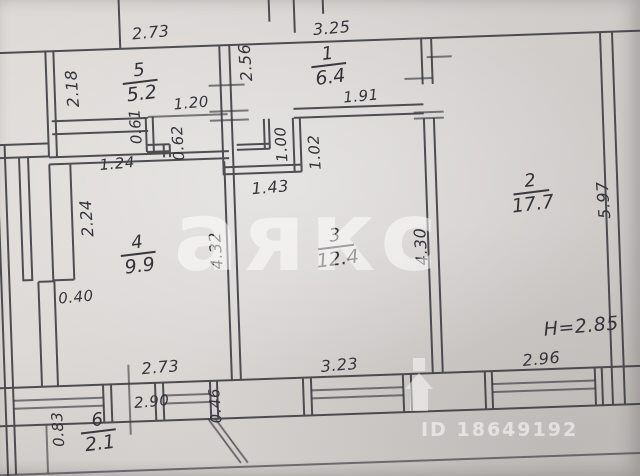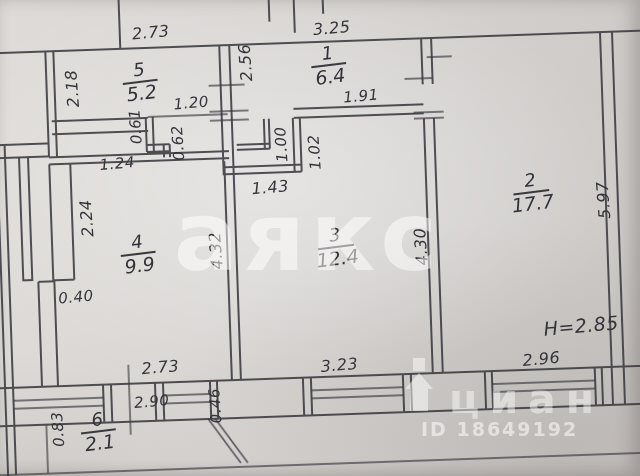--- a/index.html
+++ b/index.html
@@ -162,15 +162,14 @@
     <span class="dim v" style="left:605px;top:210px">5.97</span>
     <span class="dim v small" style="left:210px;top:402px">0.46</span>
     <span class="dim v small" style="left:52px;top:420px">0.83</span>
   </div>
 
   <div class="wm-agency">аякс</div>
   <svg class="wm-house" width="30" height="56" viewBox="0 0 30 56">
     <rect x="9" y="0" width="12" height="13" fill="#ffffff"></rect>
     <path d="M15 15 L29 31 L24 31 L24 53 L6 53 L6 31 L1 31 Z" fill="#ffffff"></path>
   </svg>
-  <div class="wm-cian">циан</div>
   <div class="wm-id">ID 18649192</div>
 </div>
 
 </body></html>

